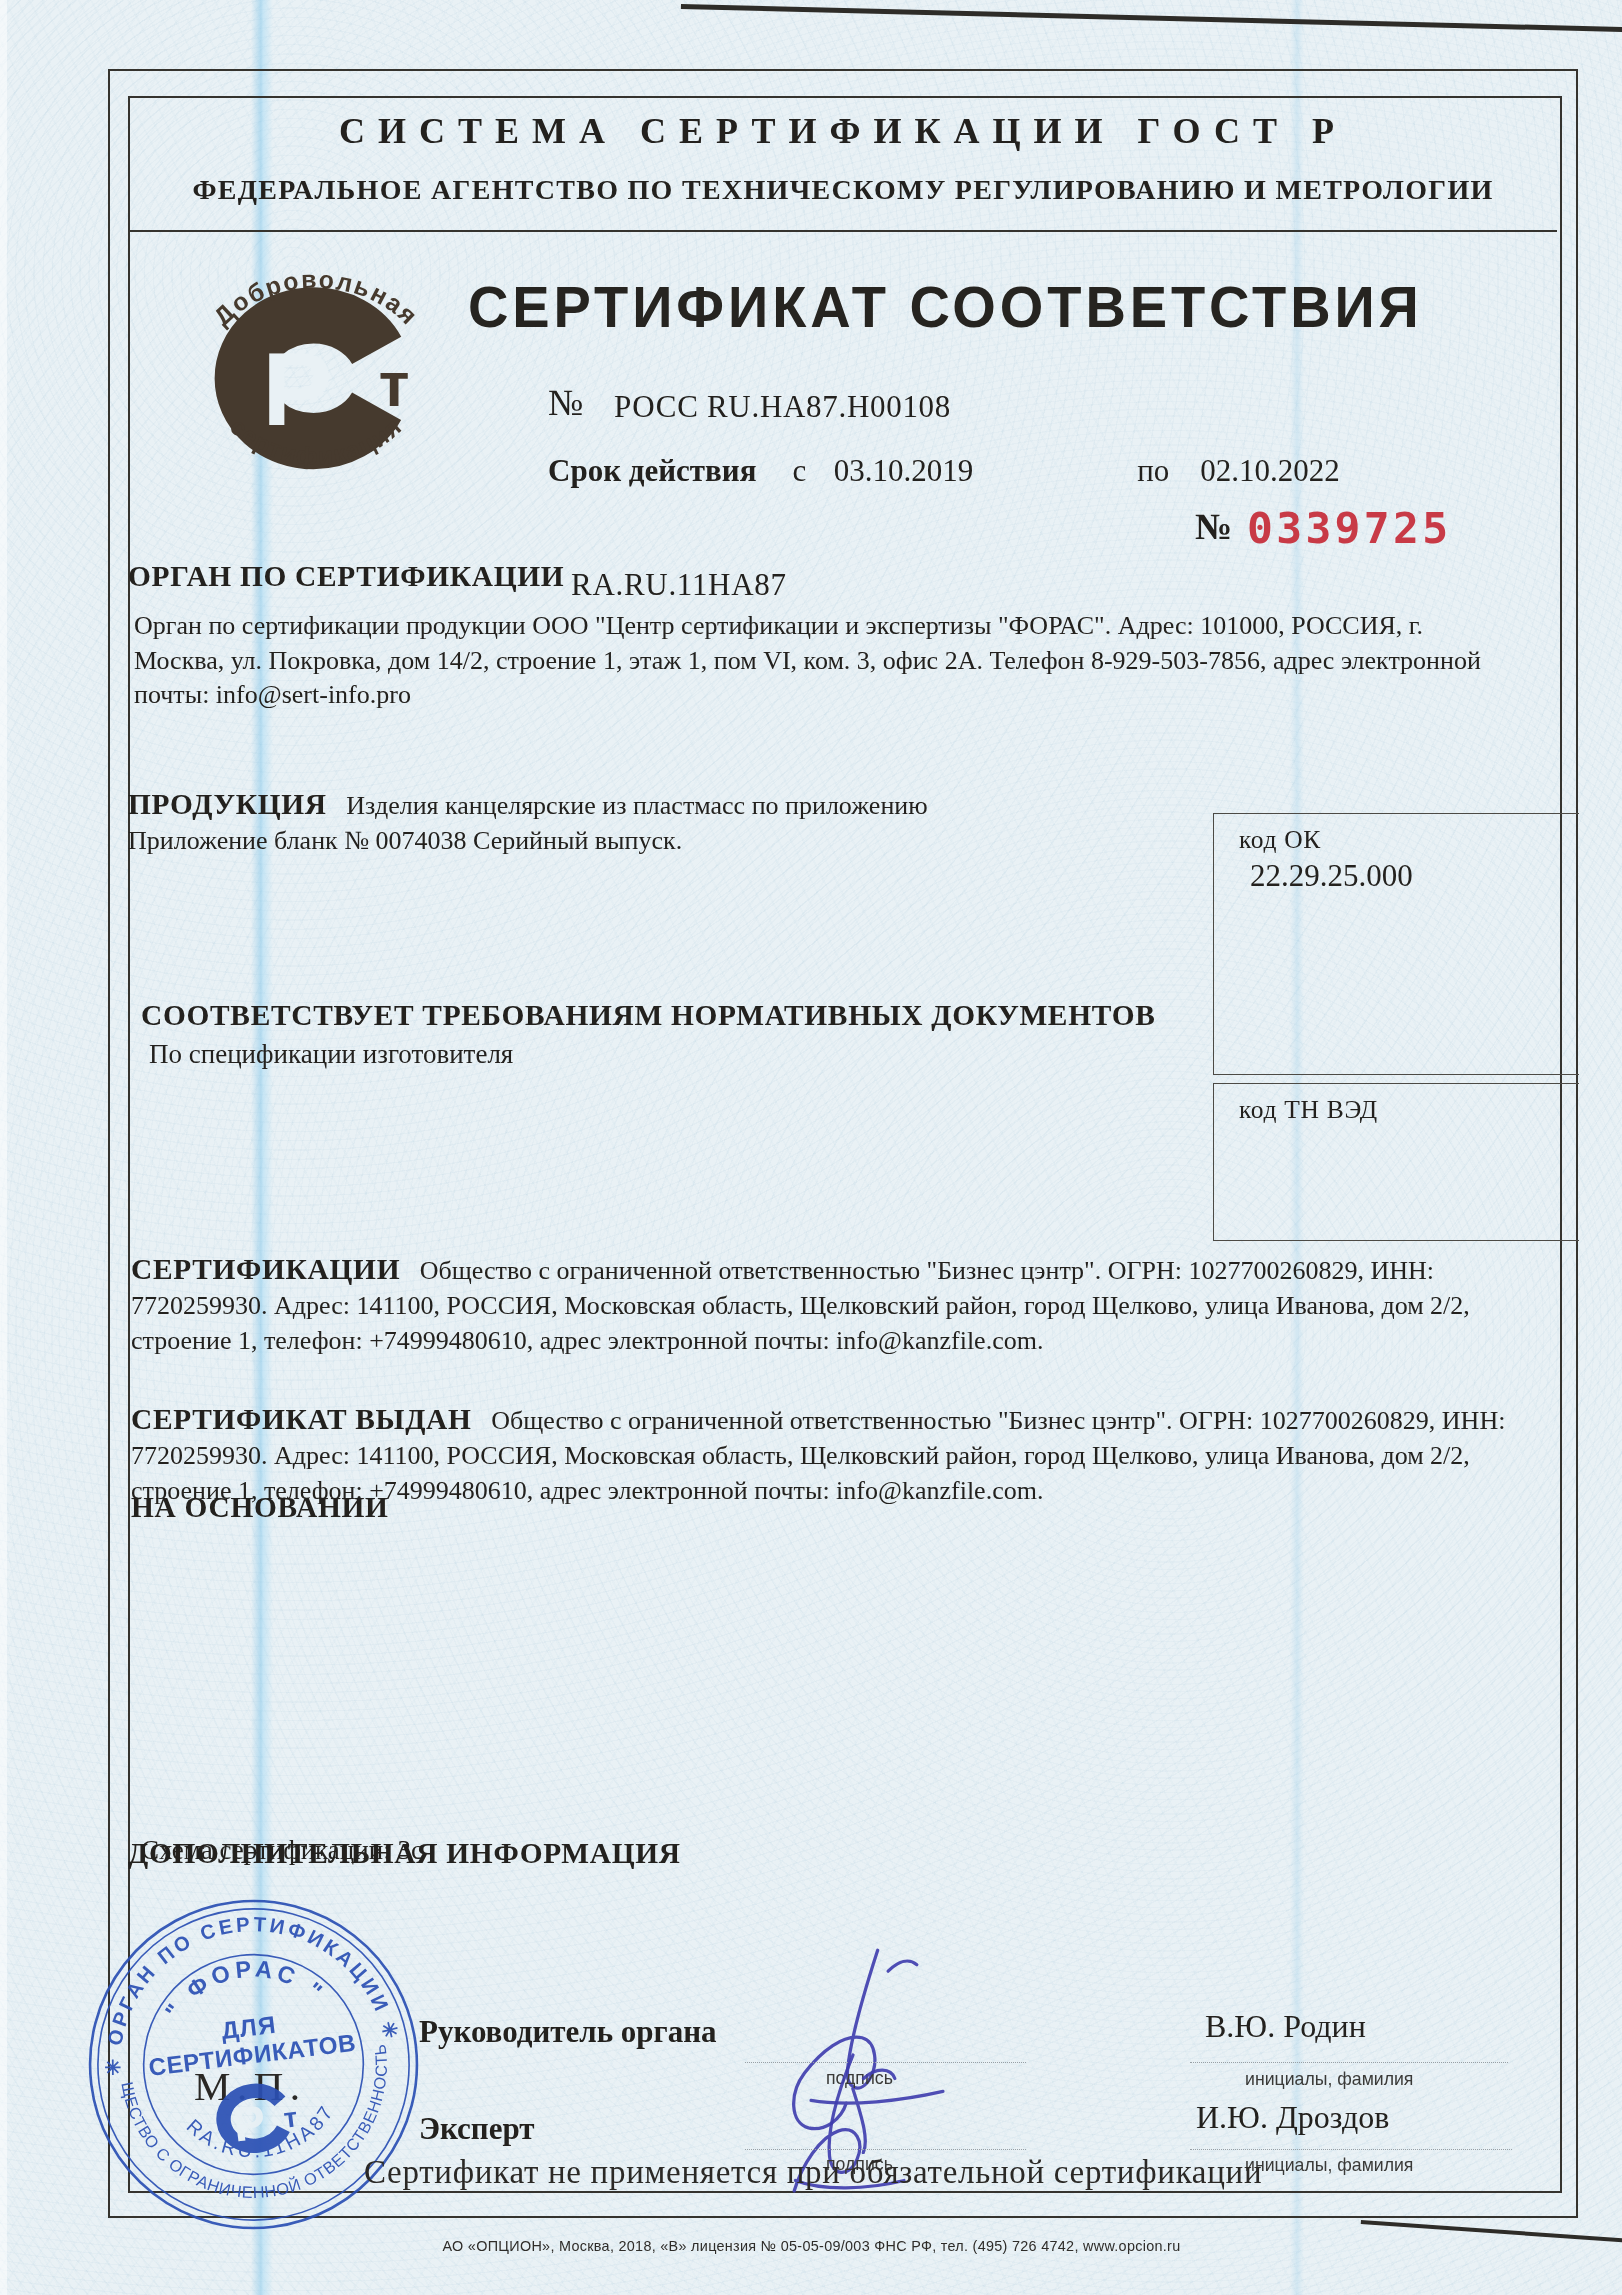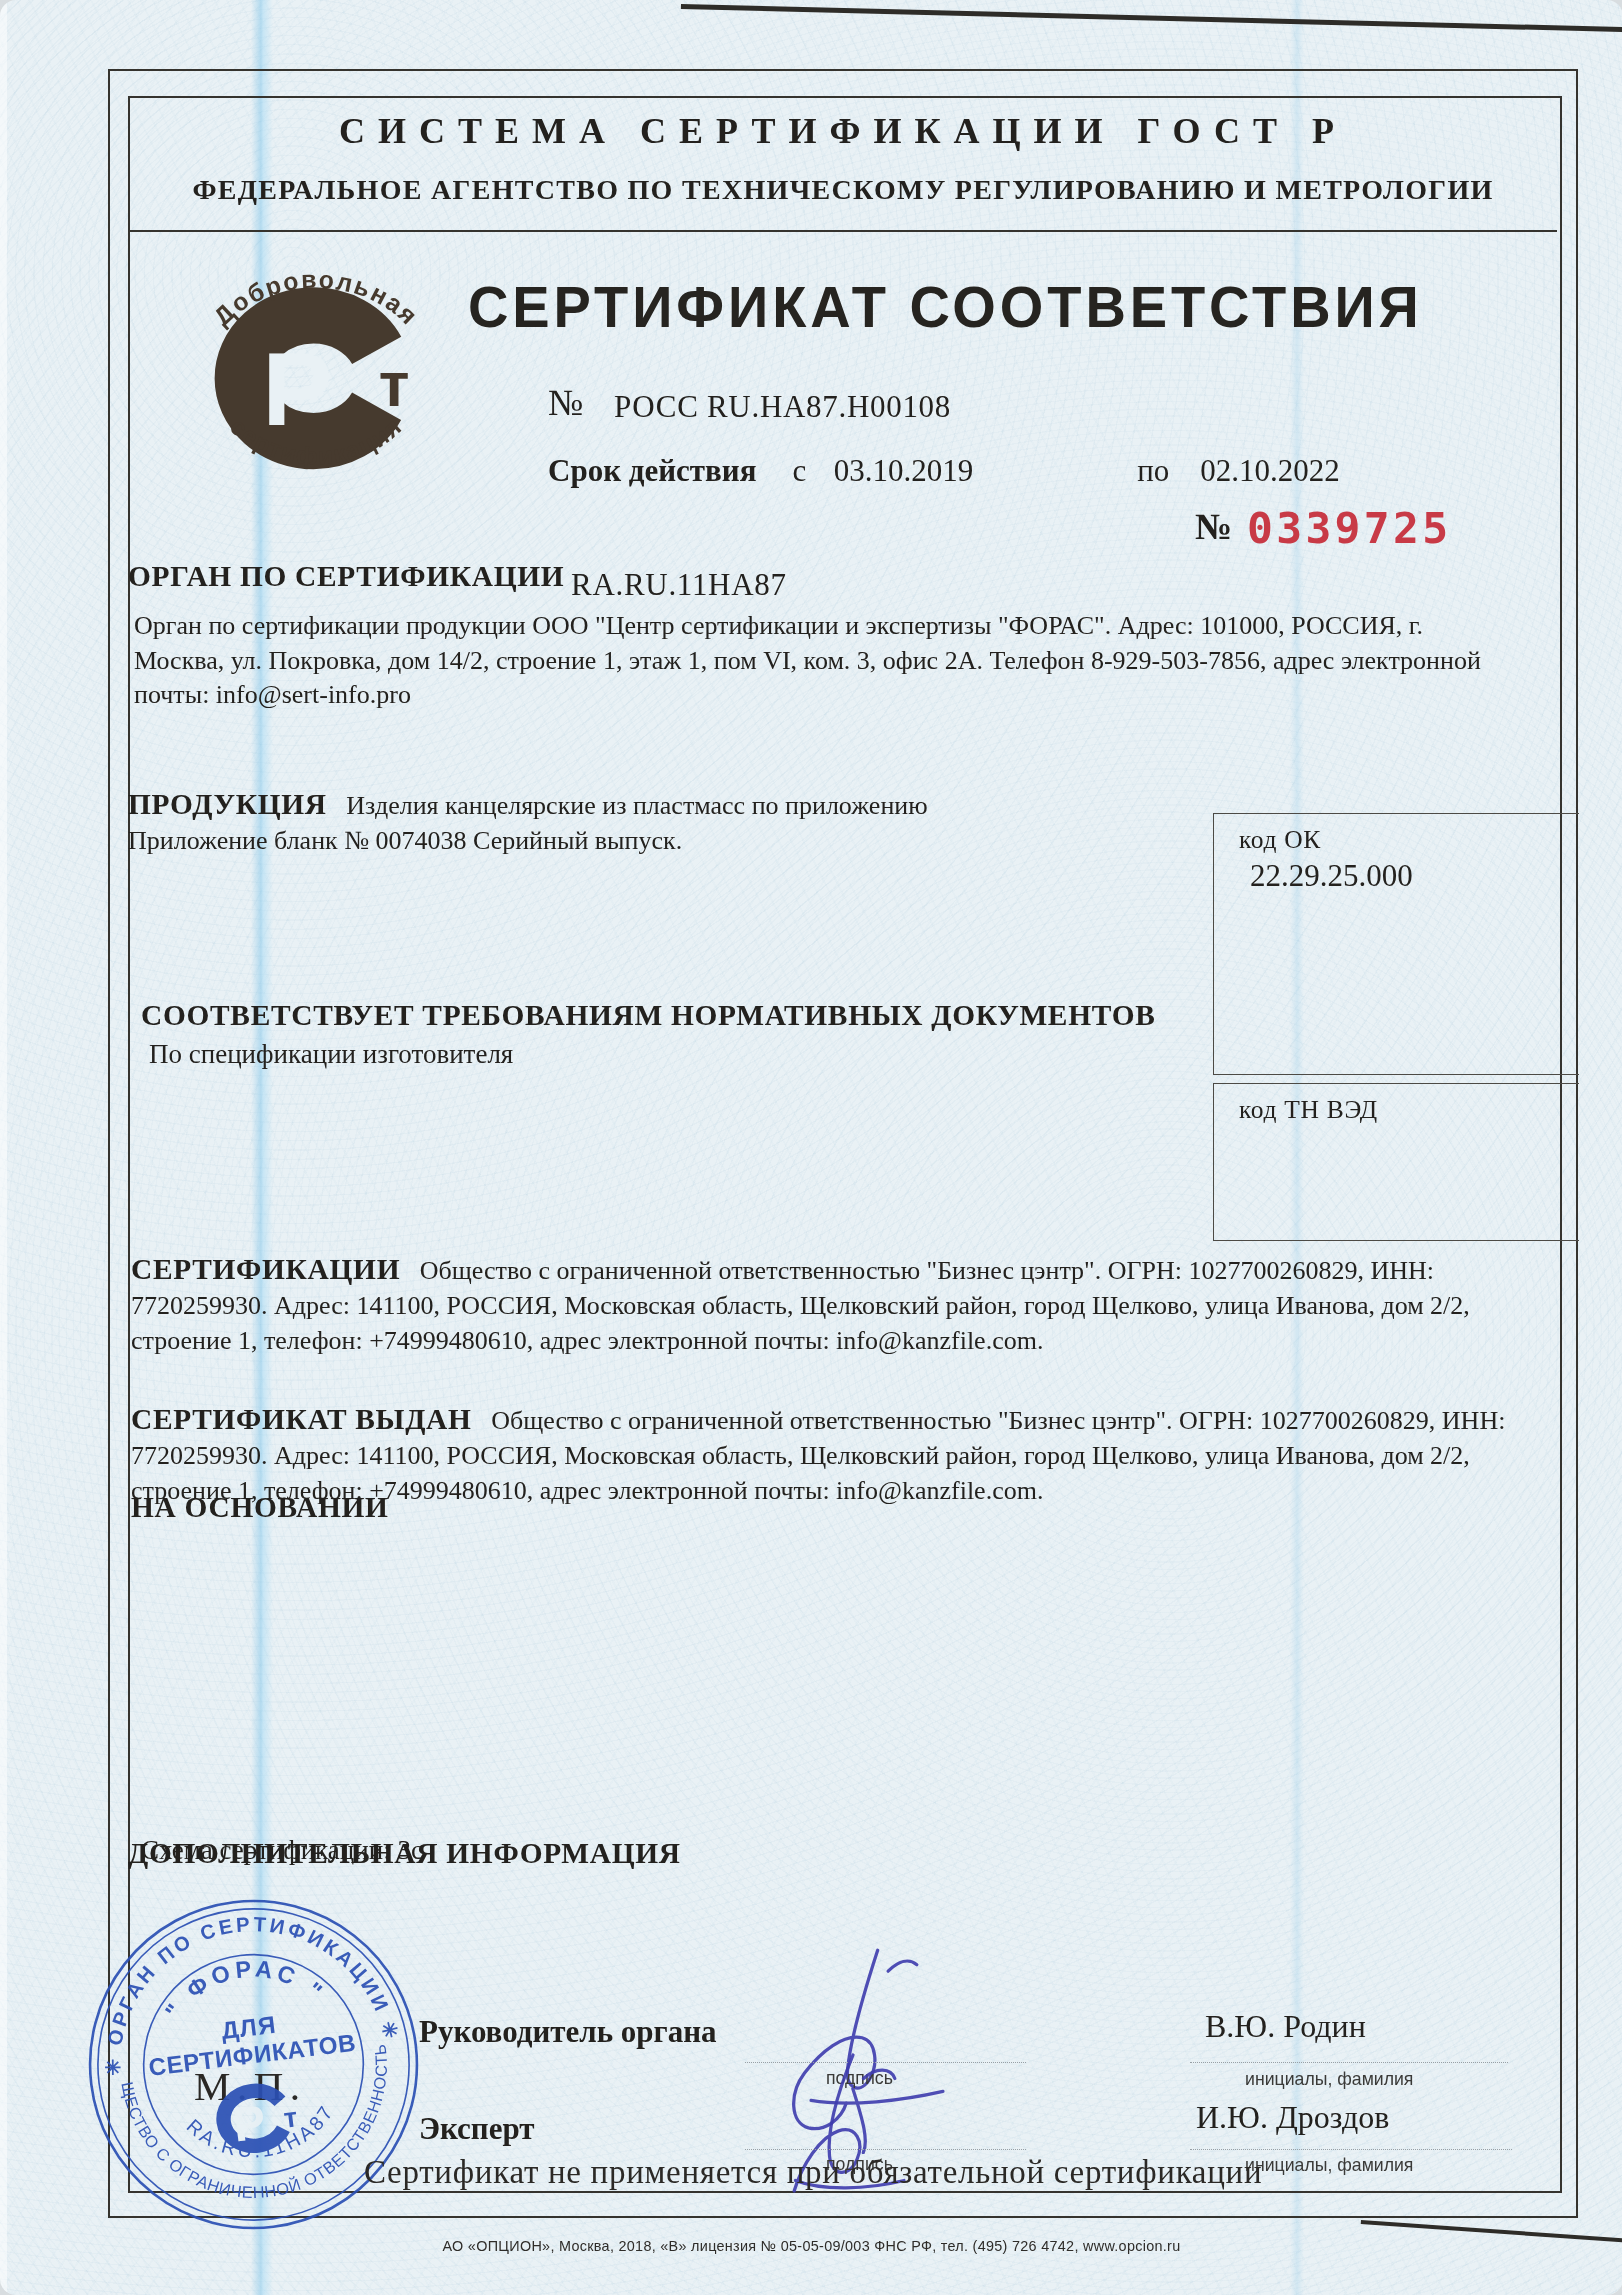--- a/index.html
+++ b/index.html
@@ -7,21 +7,21 @@
     position:relative;width:1623px;height:2295px;overflow:hidden;
     font-family:"Liberation Serif",serif;color:#23211e;
     background-color:#e9f1f5;
     background-image:
       repeating-radial-gradient(circle at 18% 12%, rgba(137,178,203,.07) 0 1.3px, transparent 1.3px 9.2px),
       repeating-radial-gradient(circle at 72% 58%, rgba(137,178,203,.06) 0 1.3px, transparent 1.3px 7.2px),
       repeating-linear-gradient(63deg, rgba(150,192,214,.05) 0 2px, transparent 2px 11px),
       repeating-linear-gradient(-58deg, rgba(150,192,214,.05) 0 2px, transparent 2px 12.4px);
   }
   .abs{position:absolute;}
-  .noint{cursor:default;border-radius:16px;}
+  .noint{cursor:default;}
   
   .band{top:0;height:2295px;pointer-events:none;}
   .band1{left:251px;width:22px;background:linear-gradient(90deg,transparent,rgba(125,195,232,.50) 45%,rgba(170,220,245,.55) 55%,transparent);}
   .band2{left:1290px;width:14.4px;background:linear-gradient(90deg,transparent,rgba(140,200,232,.25),transparent);}
   .edgeL{left:0;width:6.5px;background:rgba(255,255,255,.5);top:0;height:2295px;}
   .artifact{background:#2e2c28;transform-origin:left top;}
   
   .frame-outer{left:108px;top:69px;width:1466px;height:2145px;border:2.6px solid #35332e;}
   .frame-inner{left:128px;top:96px;width:1430px;height:2093px;border:2px solid #35332e;}
   .hr-header{left:130px;top:230px;width:1427px;height:2px;background:#35332e;}

